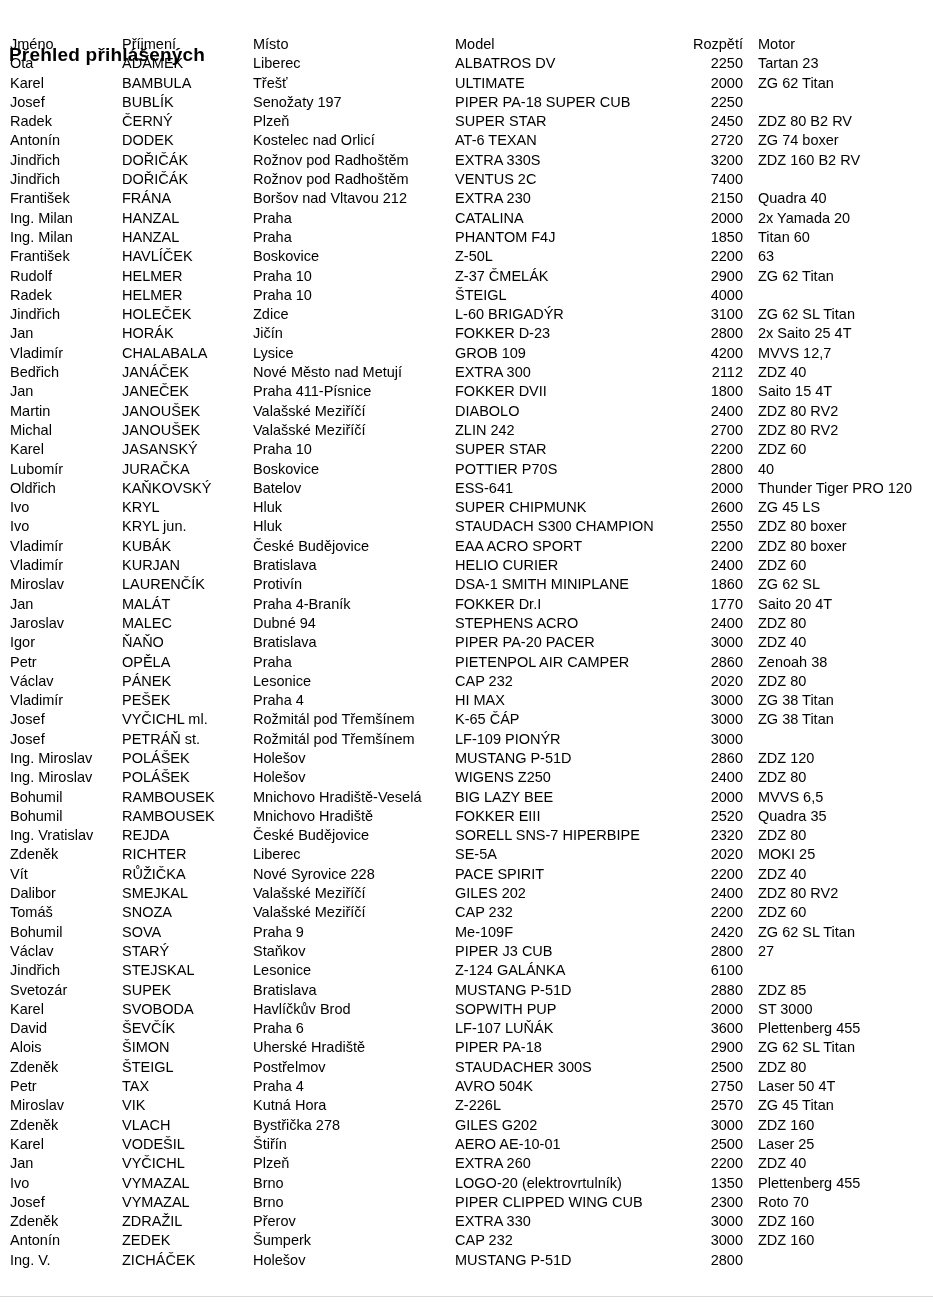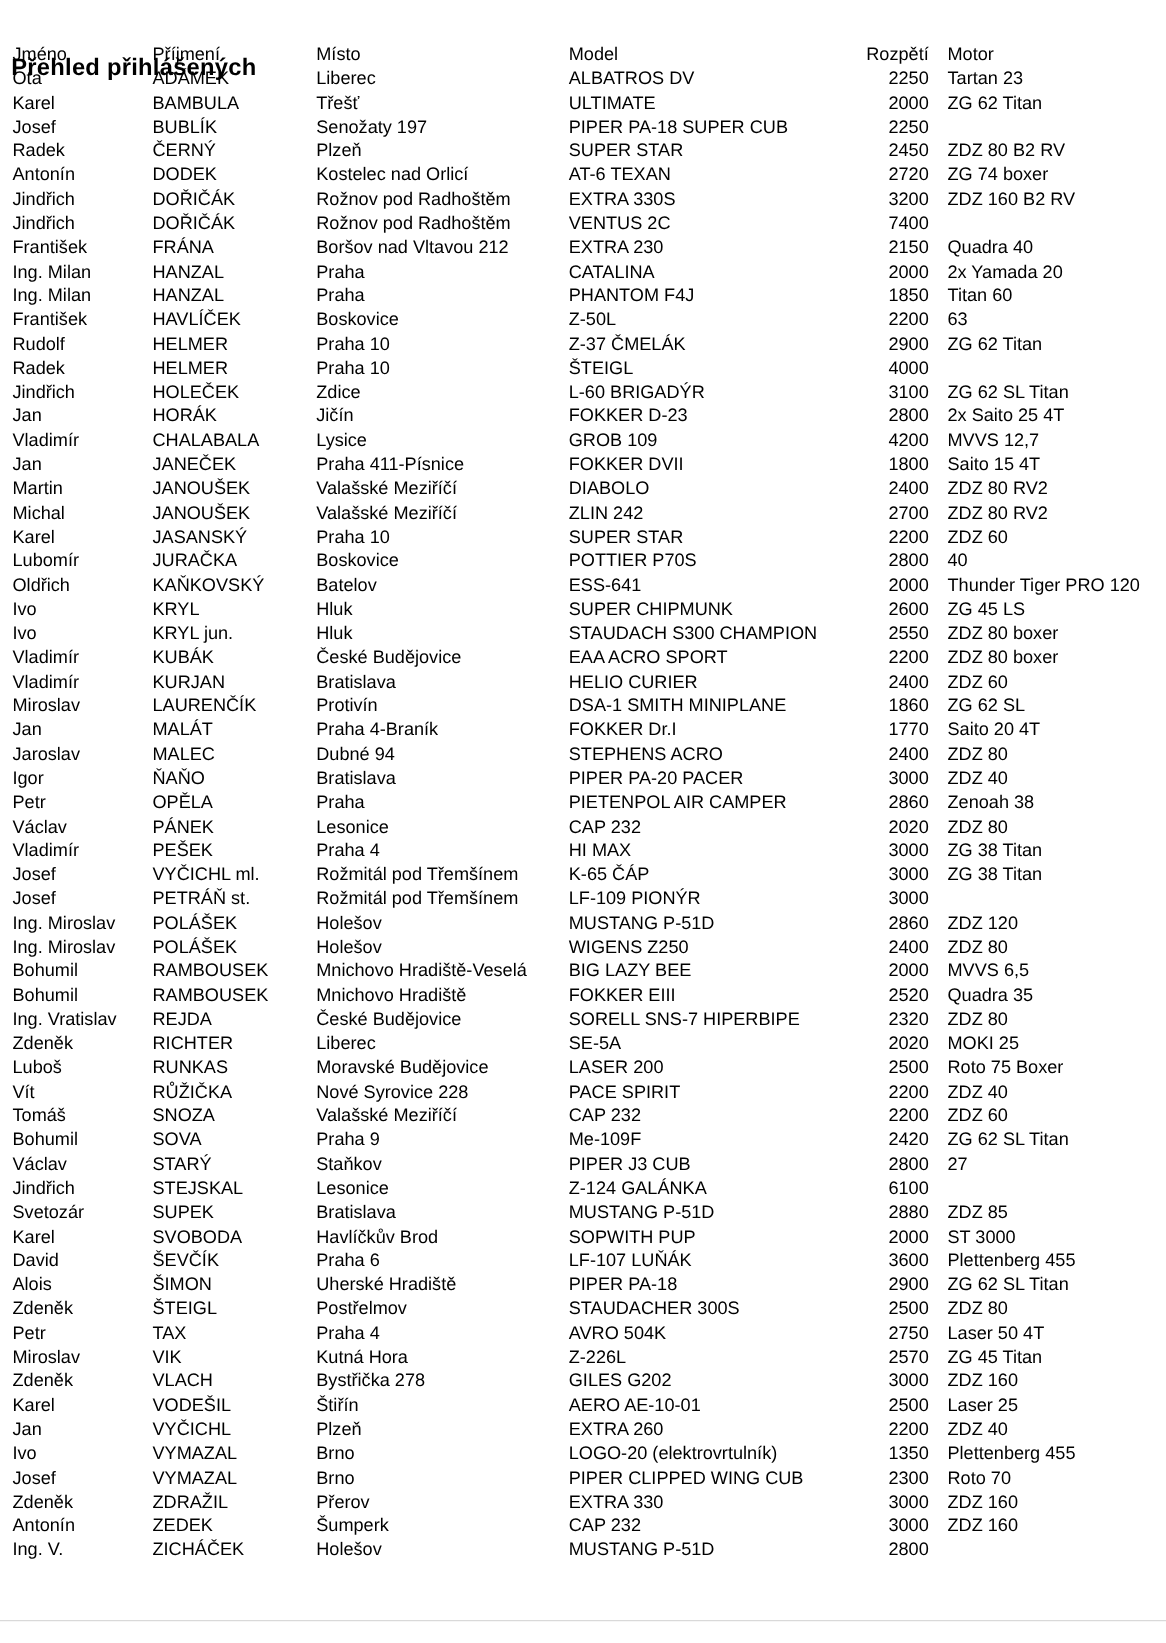--- a/index.html
+++ b/index.html
@@ -205,20 +205,28 @@
         </tr>
         <tr>
           <td>Vladimír</td>
           <td>CHALABALA</td>
           <td>Lysice</td>
           <td>GROB 109</td>
           <td class="num">4200</td>
           <td class="motor">MVVS 12,7</td>
         </tr>
         <tr>
+          <td>Bedřich</td>
+          <td>JANÁČEK</td>
+          <td>Nové Město nad Metují</td>
+          <td>EXTRA 300</td>
+          <td class="num">2112</td>
+          <td class="motor">ZDZ 40</td>
+        </tr>
+        <tr>
           <td>Jan</td>
           <td>JANEČEK</td>
           <td>Praha 411-Písnice</td>
           <td>FOKKER DVII</td>
           <td class="num">1800</td>
           <td class="motor">Saito 15 4T</td>
         </tr>
         <tr>
           <td>Martin</td>
           <td>JANOUŠEK</td>
@@ -405,34 +413,34 @@
         </tr>
         <tr>
           <td>Zdeněk</td>
           <td>RICHTER</td>
           <td>Liberec</td>
           <td>SE-5A</td>
           <td class="num">2020</td>
           <td class="motor">MOKI 25</td>
         </tr>
         <tr>
-          <td>Luboš</td>
-          <td>RUNKAS</td>
-          <td>Moravské Budějovice</td>
-          <td>LASER 200</td>
-          <td class="num">2500</td>
-          <td class="motor">Roto 75 Boxer</td>
-        </tr>
-        <tr>
           <td>Vít</td>
           <td>RŮŽIČKA</td>
           <td>Nové Syrovice 228</td>
           <td>PACE SPIRIT</td>
           <td class="num">2200</td>
           <td class="motor">ZDZ 40</td>
+        </tr>
+        <tr>
+          <td>Dalibor</td>
+          <td>SMEJKAL</td>
+          <td>Valašské Meziříčí</td>
+          <td>GILES 202</td>
+          <td class="num">2400</td>
+          <td class="motor">ZDZ 80 RV2</td>
         </tr>
         <tr>
           <td>Tomáš</td>
           <td>SNOZA</td>
           <td>Valašské Meziříčí</td>
           <td>CAP 232</td>
           <td class="num">2200</td>
           <td class="motor">ZDZ 60</td>
         </tr>
         <tr>

